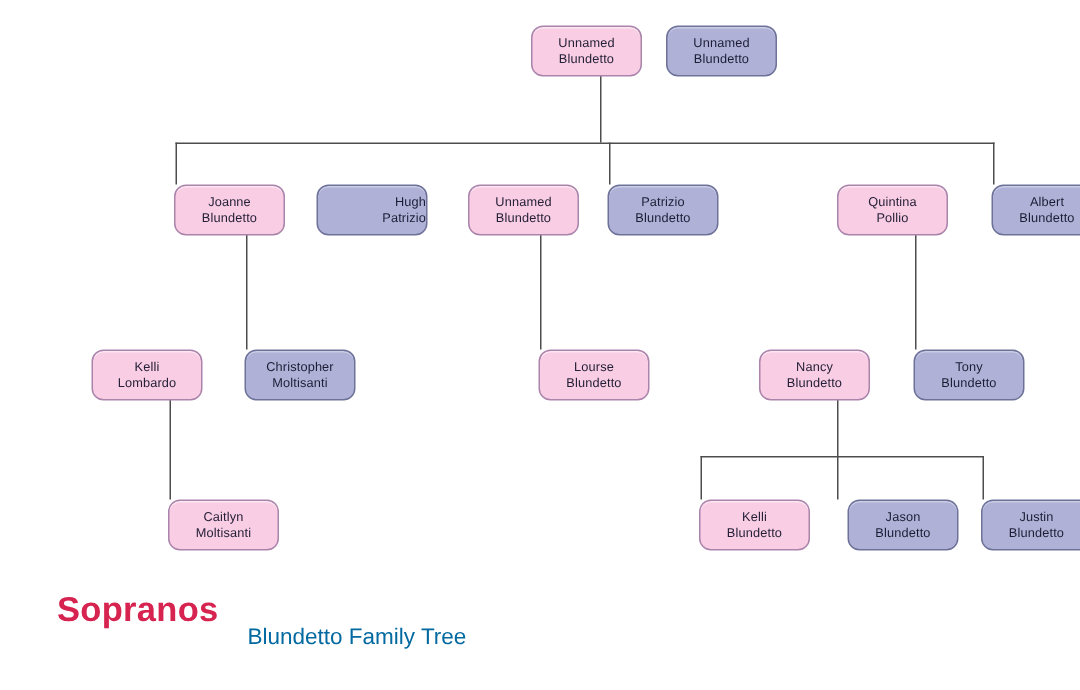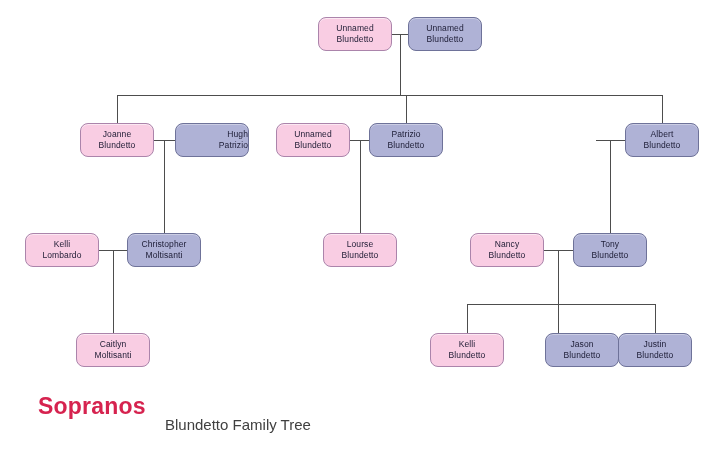--- a/index.html
+++ b/index.html
@@ -8,34 +8,35 @@
     font-family:"Liberation Sans", sans-serif;
     position:relative;overflow:hidden;
   }
   #tree{position:absolute;left:0;top:0;width:720px;height:460px;}
   .person{
     position:absolute;width:74px;height:34px;
     border-radius:8px;box-sizing:border-box;
     display:flex;flex-direction:column;align-items:center;justify-content:center;
     font-size:8.5px;line-height:1.25;text-align:center;
     letter-spacing:0.1px;
+    margin-left:36px;
   }
   .person .ln{white-space:nowrap;}
   .female{background:#f9cde3;border:1px solid #ab84ab;color:#242038;
           box-shadow:inset 0 1px 0 rgba(255,255,255,0.55);}
   .male{background:#afb2d6;border:1px solid #6e7299;color:#1c1c35;
         box-shadow:inset 0 1px 0 rgba(255,255,255,0.35);}
   .cline{position:absolute;background:#4d4d4d;}
   #brand{
     position:absolute;left:38px;top:393px;
     font-size:23px;font-weight:bold;letter-spacing:0.2px;
   }
   #subtitle{
     position:absolute;left:165px;top:416px;
-    font-size:15px;color:#404040;
+    font-size:15px;color:#0369a1;
   }
 </style>
 </head>
 <body>
 
 <div id="tree">
     <div class="cline" style="left: 392px; top: 33.5px; width: 16px; height: 1px;"></div>
     <div class="cline" style="left: 399.5px; top: 34px; width: 1px; height: 61px;"></div>
     <div class="cline" style="left: 117px; top: 95px; width: 546px; height: 1px;"></div>
     <div class="cline" style="left: 117px; top: 95px; width: 1px; height: 28px;"></div>
@@ -72,20 +73,24 @@
       <div class="ln">Patrizio</div>
     </div>
     <div class="person female" style="left: 276px; top: 123px;">
       <div class="ln">Unnamed</div>
       <div class="ln">Blundetto</div>
     </div>
     <div class="person male" style="left: 369px; top: 123px;">
       <div class="ln">Patrizio</div>
       <div class="ln">Blundetto</div>
     </div>
+    <div class="person female" style="left: 522px; top: 123px;">
+      <div class="ln">Quintina</div>
+      <div class="ln">Pollio</div>
+    </div>
     <div class="person male" style="left: 625px; top: 123px;">
       <div class="ln">Albert</div>
       <div class="ln">Blundetto</div>
     </div>
     <div class="person female" style="left: 25px; top: 233px;">
       <div class="ln">Kelli</div>
       <div class="ln">Lombardo</div>
     </div>
     <div class="person male" style="left: 127px; top: 233px;">
       <div class="ln">Christopher</div>
@@ -104,21 +109,21 @@
       <div class="ln">Blundetto</div>
     </div>
     <div class="person female" style="left: 76px; top: 333px;">
       <div class="ln">Caitlyn</div>
       <div class="ln">Moltisanti</div>
     </div>
     <div class="person female" style="left: 430px; top: 333px;">
       <div class="ln">Kelli</div>
       <div class="ln">Blundetto</div>
     </div>
-    <div class="person male" style="left: 545px; top: 333px;">
+    <div class="person male" style="left: 529px; top: 333px;">
       <div class="ln">Jason</div>
       <div class="ln">Blundetto</div>
     </div>
     <div class="person male" style="left: 618px; top: 333px;">
       <div class="ln">Justin</div>
       <div class="ln">Blundetto</div>
     </div>
   </div>
 
 <div id="brand" style="color: rgb(214, 35, 79);">Sopranos</div>

